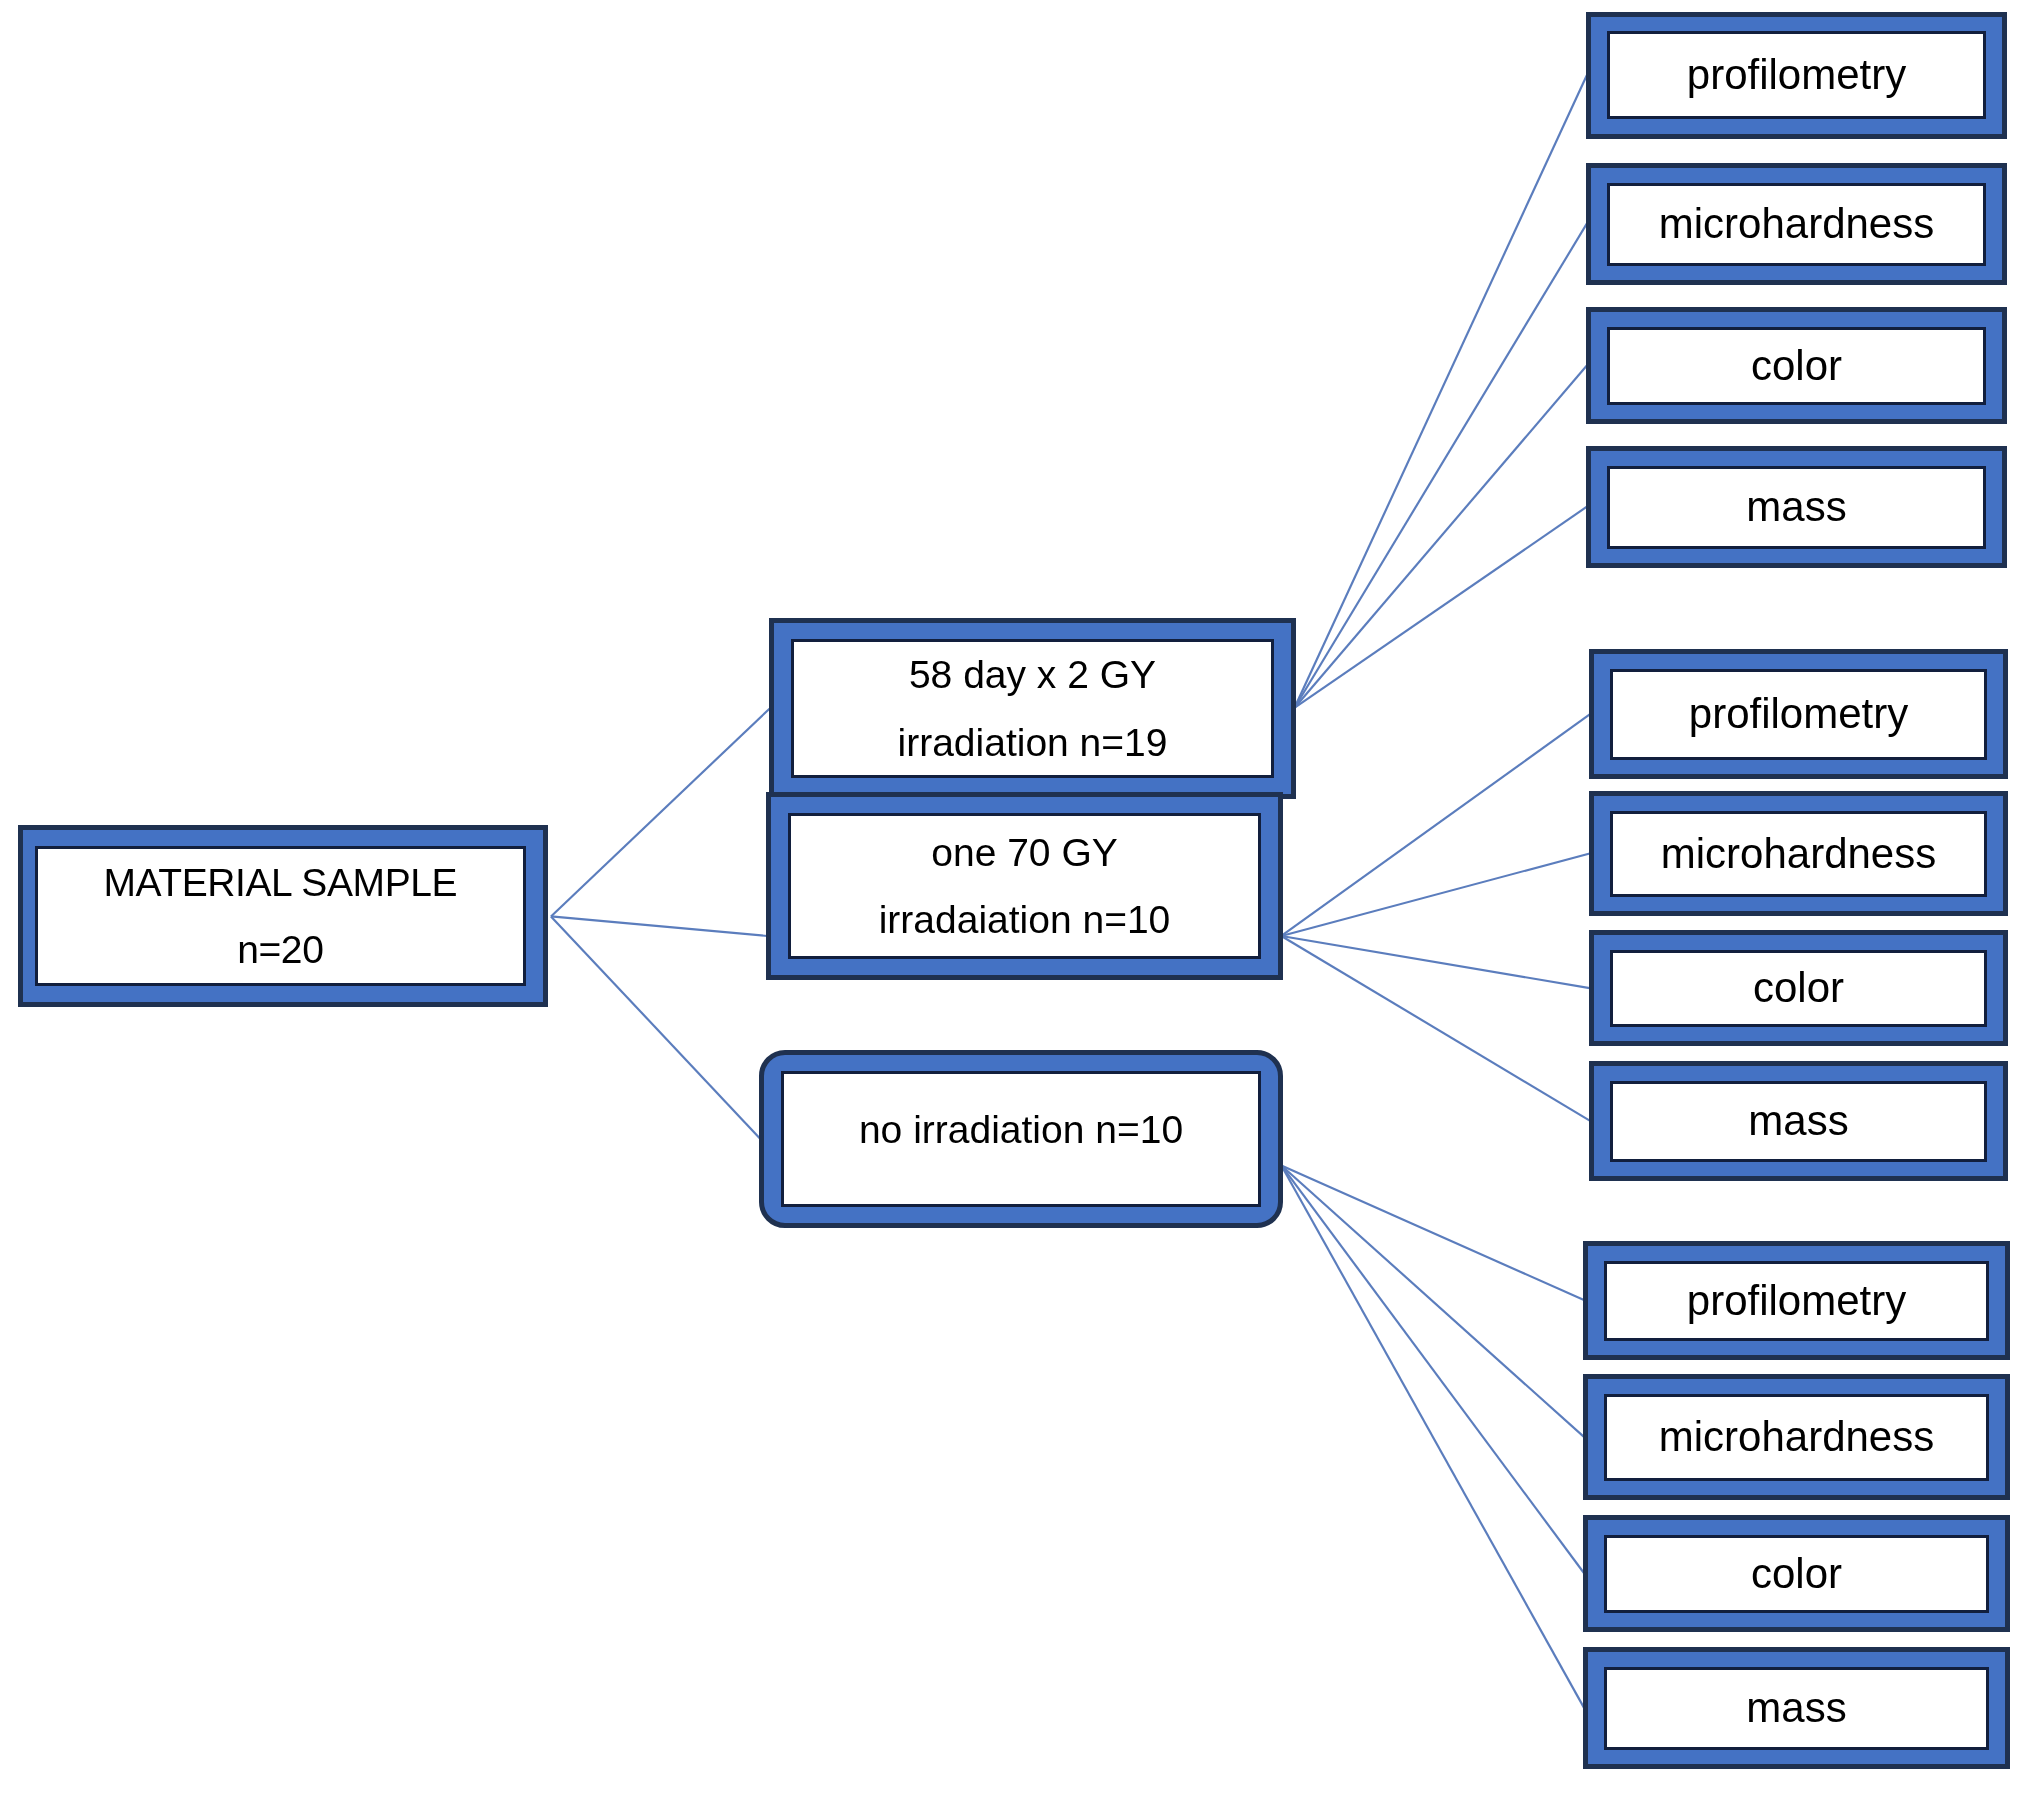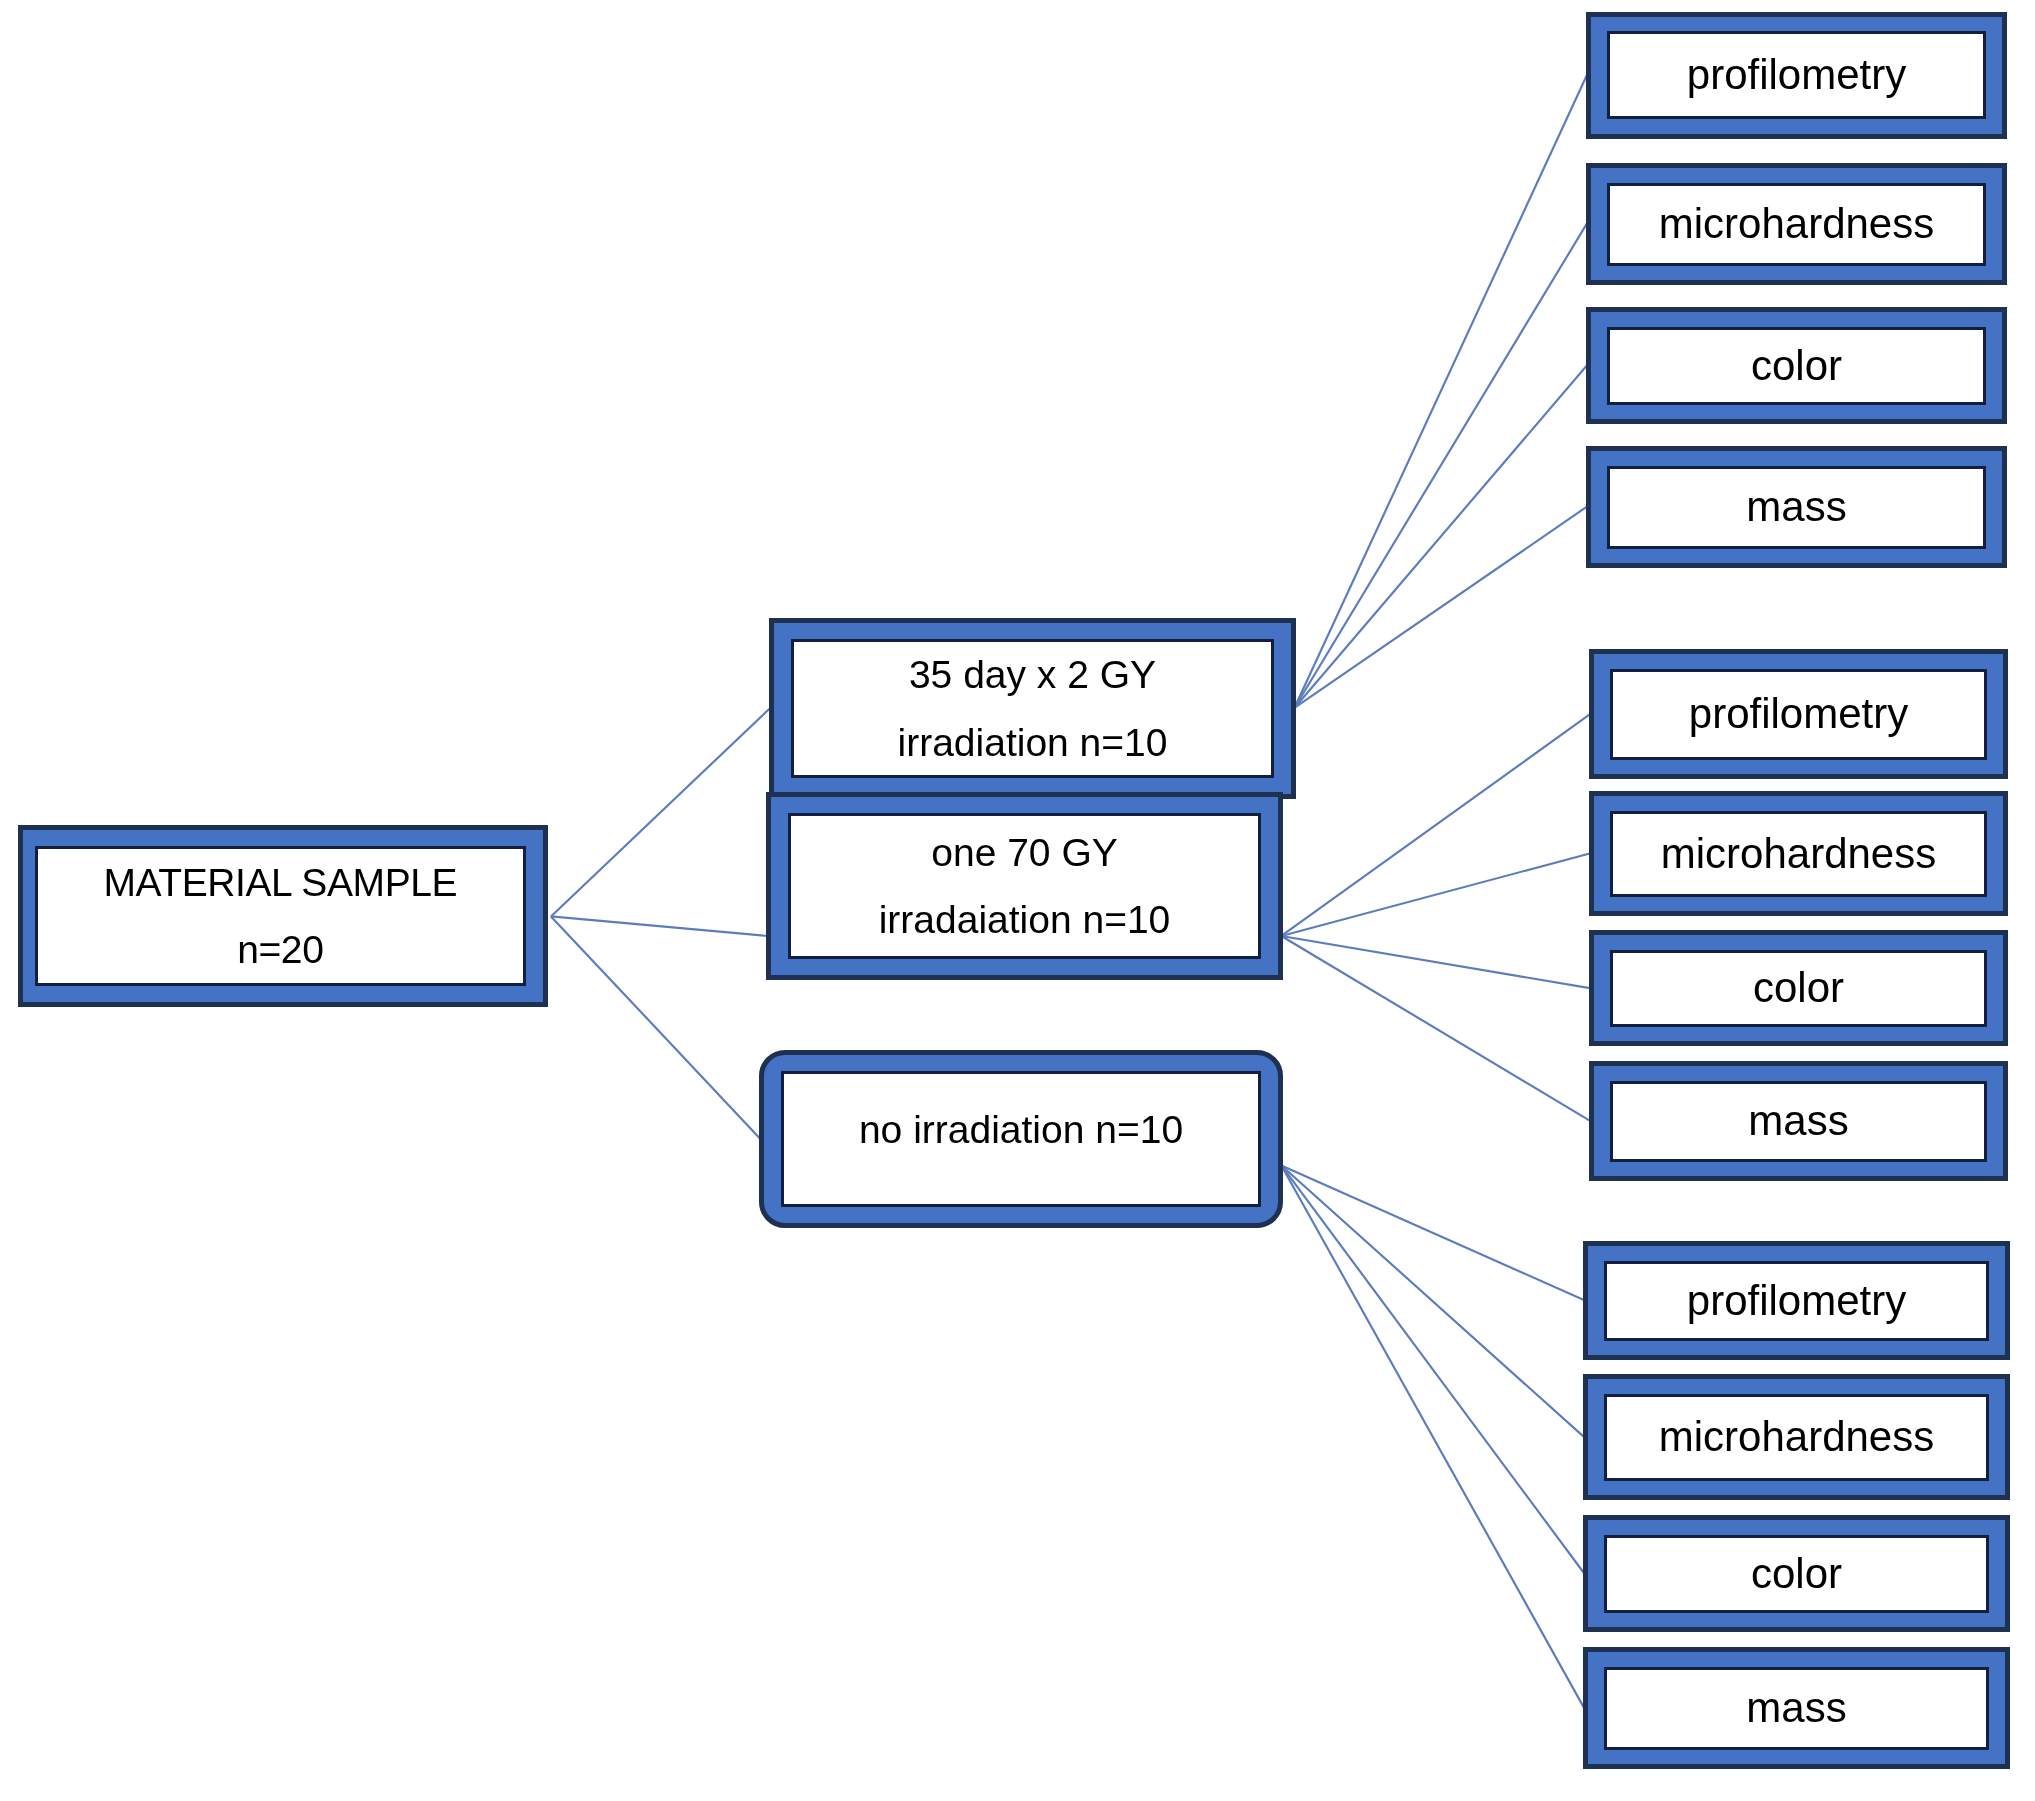--- a/index.html
+++ b/index.html
@@ -64,22 +64,22 @@
 
   <div class="node root" style="left:18px;top:825px;width:530px;height:182px;padding-left:12px;">
     <div class="node-inner">
       <div>MATERIAL SAMPLE</div>
       <div>n=20</div>
     </div>
   </div>
 
   <div class="node branch" style="left:769px;top:618px;width:527px;height:181px;">
     <div class="node-inner">
-      <div>35 day x 2 GY</div>
-      <div>irradiation n=10</div>
+      <div>58 day x 2 GY</div>
+      <div>irradiation n=19</div>
     </div>
   </div>
 
   <div class="node branch" style="left:766px;top:792px;width:517px;height:188px;">
     <div class="node-inner">
       <div>one 70 GY</div>
       <div>irradaiation n=10</div>
     </div>
   </div>
 

